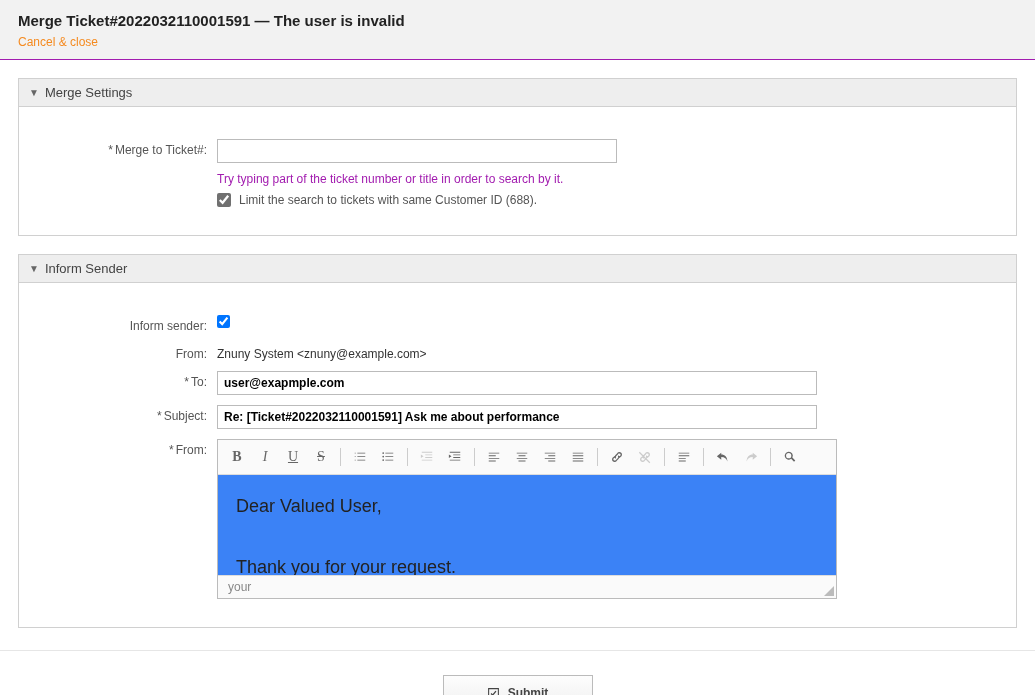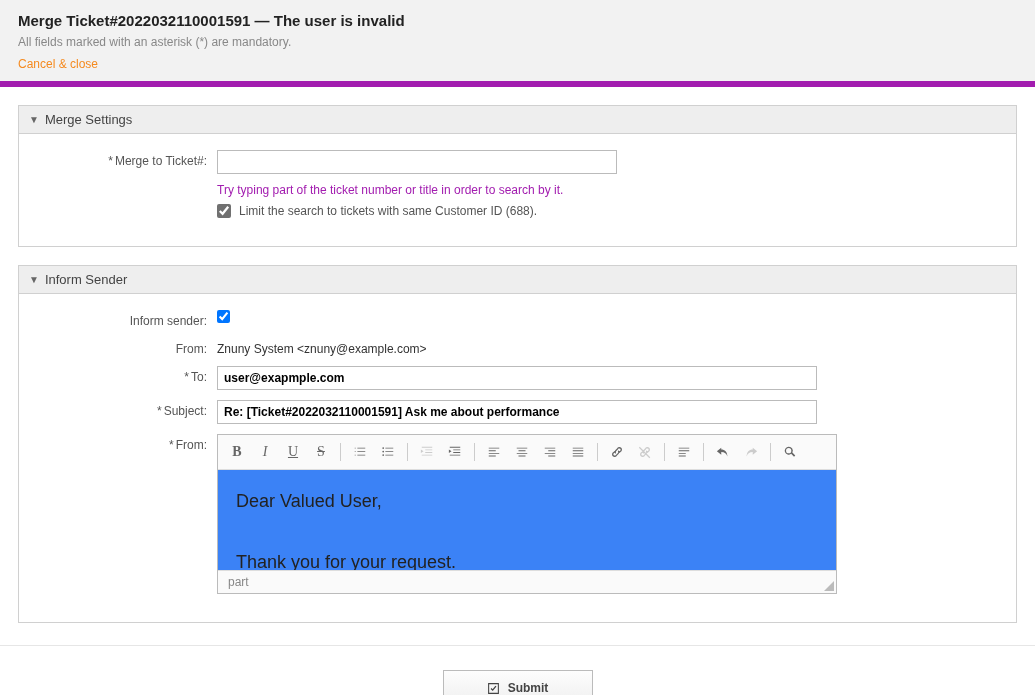--- a/index.html
+++ b/index.html
@@ -1,26 +1,26 @@
 <!DOCTYPE html>
 <html><head>
 <meta charset="utf-8">
 <style>
   * { box-sizing: border-box; margin: 0; padding: 0; }
   body { font-family: Arial, Helvetica, sans-serif; font-size: 12px; color: #333; background: #fff; }
   
-  .header-area { background: #f2f2f2; padding: 12px 18px 10px; border-bottom: 6px solid #a21caf; }
+  .header-area { background: #f2f2f2; padding: 12px 18px 10px; border-bottom: 1px solid #a21caf; }
   .page-title { font-size: 15px; font-weight: bold; color: #222; margin-bottom: 6px; }
   .mandatory-note { color: #888; font-size: 12px; margin-bottom: 8px; }
   .cancel-link { color: #f58a1f; font-size: 12px; text-decoration: none; cursor: pointer; }
   
   .widget { margin: 18px 18px 0; border: 1px solid #d0d0d0; }
   .widget-header { background: #eeeeee; padding: 6px 10px; font-size: 13px; color: #444; border-bottom: 1px solid #d0d0d0; display: flex; align-items: center; gap: 6px; cursor: pointer; }
   .widget-header .toggle { font-size: 10px; color: #666; }
-  .widget-body { padding: 16px 18px 18px; background: #fff; }
+  .widget-body { padding: 32px 18px 18px; background: #fff; }
   
   .field-row { display: flex; align-items: flex-start; margin-bottom: 10px; }
   .field-label { width: 180px; text-align: right; padding-right: 10px; color: #555; font-size: 12px; padding-top: 4px; }
   .field-label .req { margin-right: 2px; }
   .field-control { flex: 1; max-width: 620px; }
   .field-control input[type="text"] { width: 400px; height: 24px; border: 1px solid #bbb; padding: 2px 6px; font-size: 12px; font-family: inherit; font-weight: bold; }
   .field-control input.text-wide { width: 600px; }
   .hint { color: #a21caf; font-size: 12px; margin-top: 9px; }
   .checkbox-line { display: flex; align-items: center; gap: 8px; margin-top: 7px; color: #555; }
   .checkbox-line input { width: 14px; height: 14px; accent-color: #707070; }
@@ -39,21 +39,20 @@
   
   .submit-bar { text-align: center; padding: 24px 0 30px; border-top: 1px solid #e6e6e6; margin-top: 22px; }
   .submit-btn { display: inline-flex; align-items: center; justify-content: center; gap: 8px; width: 150px; height: 36px; border: 1px solid #bbb; background: linear-gradient(#fdfdfd,#efefef); font-size: 12px; font-weight: bold; color: #444; cursor: pointer; }
   .submit-btn svg { width: 13px; height: 13px; fill: #444; }
 </style>
 </head>
 <body>
 
 <div class="header-area">
   <div class="page-title">Merge Ticket#2022032110001591 — The user is invalid</div>
-  <div class="mandatory-note">All fields marked with an asterisk (*) are mandatory.</div>
   <a class="cancel-link">Cancel &amp; close</a>
 </div>
 
 <div class="widget">
   <div class="widget-header">
     <span class="toggle">▼</span>
     <span>Merge Settings</span>
   </div>
   <div class="widget-body">
     <div class="field-row">
@@ -202,21 +201,21 @@
                   <path d="M6.5 2a4.5 4.5 0 1 0 2.8 8l3.3 3.3 1.4-1.4L10.7 8.6A4.5 4.5 0 0 0 6.5 2zm0 1.5a3 3 0 1 1 0 6 3 3 0 0 1 0-6z"></path>
                 </svg>
               </span>
           </div>
           <div class="editor-body">
             <div>Dear Valued User,</div>
             <br>
             <div>Thank you for your request.</div>
           </div>
           <div class="editor-status">
-            <span>part</span>
+            <span>your</span>
             <span class="resize-grip"></span>
           </div>
         </div>
       </div>
     </div>
 
   </div>
 </div>
 
 <div class="submit-bar">

